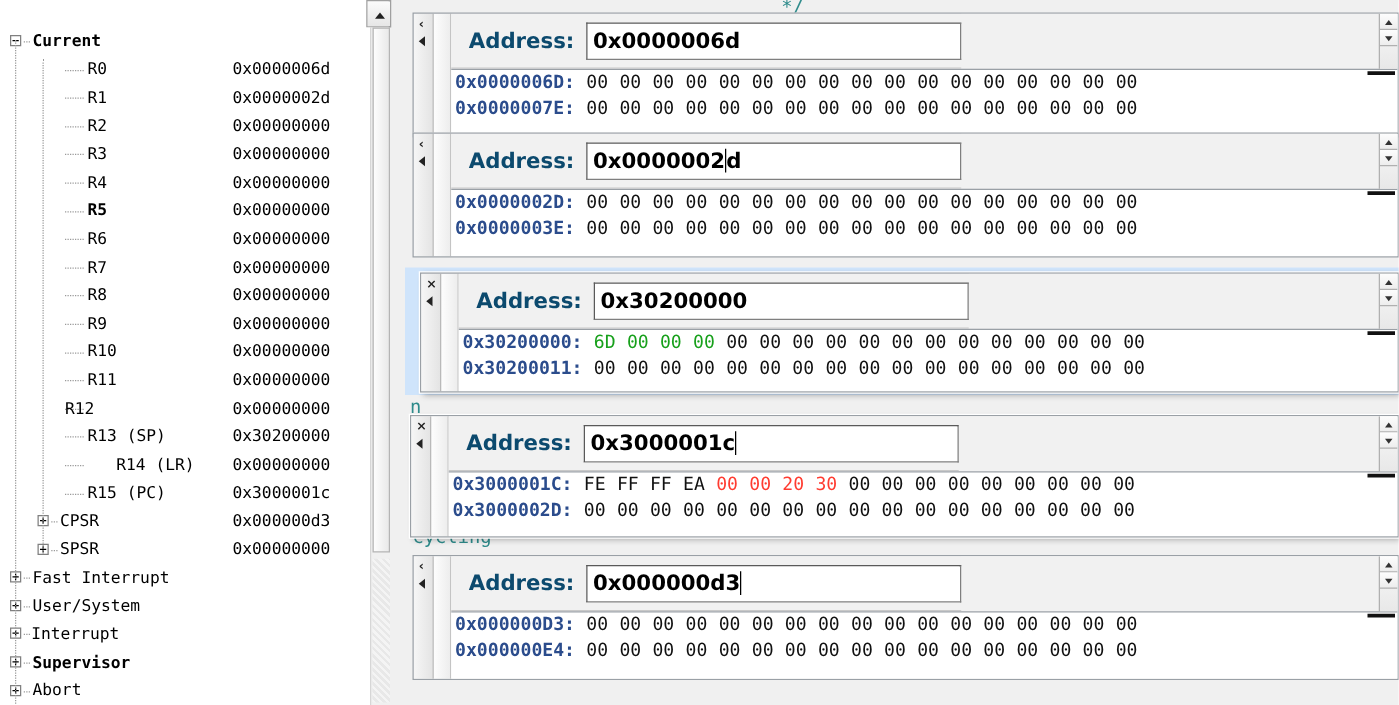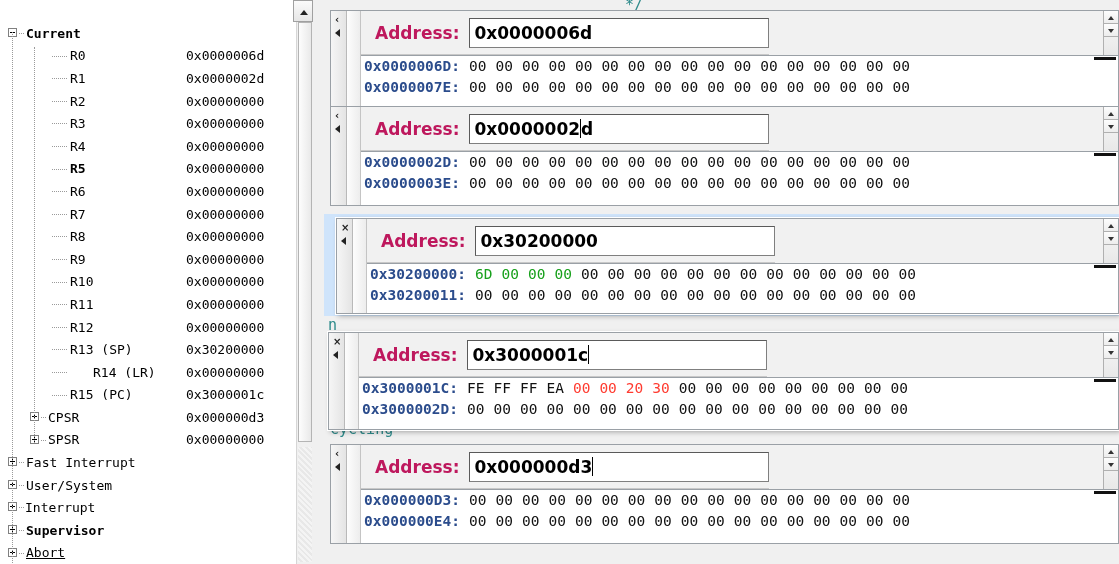--- a/index.html
+++ b/index.html
@@ -184,21 +184,21 @@
     display: flex;
     align-items: center;
     background: #f1f1f1;
     border-bottom: 1px solid #c8c8c8;
     padding-left: 14px;
   }
   .addr-label {
     font-family: "DejaVu Sans", sans-serif;
     font-size: 17px;
     font-weight: bold;
-    color: #be185d;
+    color: #0c4a6e;
     margin-right: 10px;
   }
   .addr-input {
     height: 30px;
     width: 300px;
     background: #ffffff;
     border: 1px solid #7f7f7f;
     border-top-color: #5a5a5a;
     border-left-color: #5a5a5a;
     display: flex;
@@ -355,21 +355,21 @@
           <span class="tlabel" style="left: 70px;">R10</span>
           <span class="tval">0x00000000</span>
         </div>
         <div class="trow">
           <span class="dotline" style="left: 52px; width: 15px; top: 11px;"></span>
           <span class="tlabel" style="left: 70px;">R11</span>
           <span class="tval">0x00000000</span>
         </div>
         <div class="trow">
           <span class="dotline" style="left: 52px; width: 15px; top: 11px;"></span>
-          <span class="tlabel" style="left: 70px;">R12</span>
+          <span class="tlabel" style="left: 52px;">R12</span>
           <span class="tval">0x00000000</span>
         </div>
         <div class="trow">
           <span class="dotline" style="left: 52px; width: 15px; top: 11px;"></span>
           <span class="tlabel" style="left: 70px;">R13 (SP)</span>
           <span class="tval">0x30200000</span>
         </div>
         <div class="trow">
           <span class="dotline" style="left: 52px; width: 15px; top: 11px;"></span>
           <span class="tlabel" style="left: 70px; margin-left: 23px;">R14 (LR)</span>
@@ -408,21 +408,21 @@
           <span class="tlabel" style="left: 13px; margin-left: 12px;">Interrupt</span>
         </div>
         <div class="trow">
           <span class="expander plus" style="left: 8px; top: 6px;"></span>
           <span class="dotline" style="left: 19px; width: 5px; top: 11px;"></span>
           <span class="tlabel tbold" style="left: 26px;">Supervisor</span>
         </div>
         <div class="trow">
           <span class="expander plus" style="left: 8px; top: 6px;"></span>
           <span class="dotline" style="left: 19px; width: 5px; top: 11px;"></span>
-          <span class="tlabel" style="left: 26px; text-decoration: underline;">Abort</span>
+          <span class="tlabel" style="left: 26px;">Abort</span>
         </div>
         <span class="vdot" style="left: 12px; top: 10px; height: 559px;"></span>
         <span class="vdot" style="left: 34px; top: 24.6px; height: 396.8px;"></span>
       </div>
 
     <div id="tree-scroll">
       <div id="tree-thumb"></div>
       <div id="tree-track-btm"></div>
     </div>
   </div>

